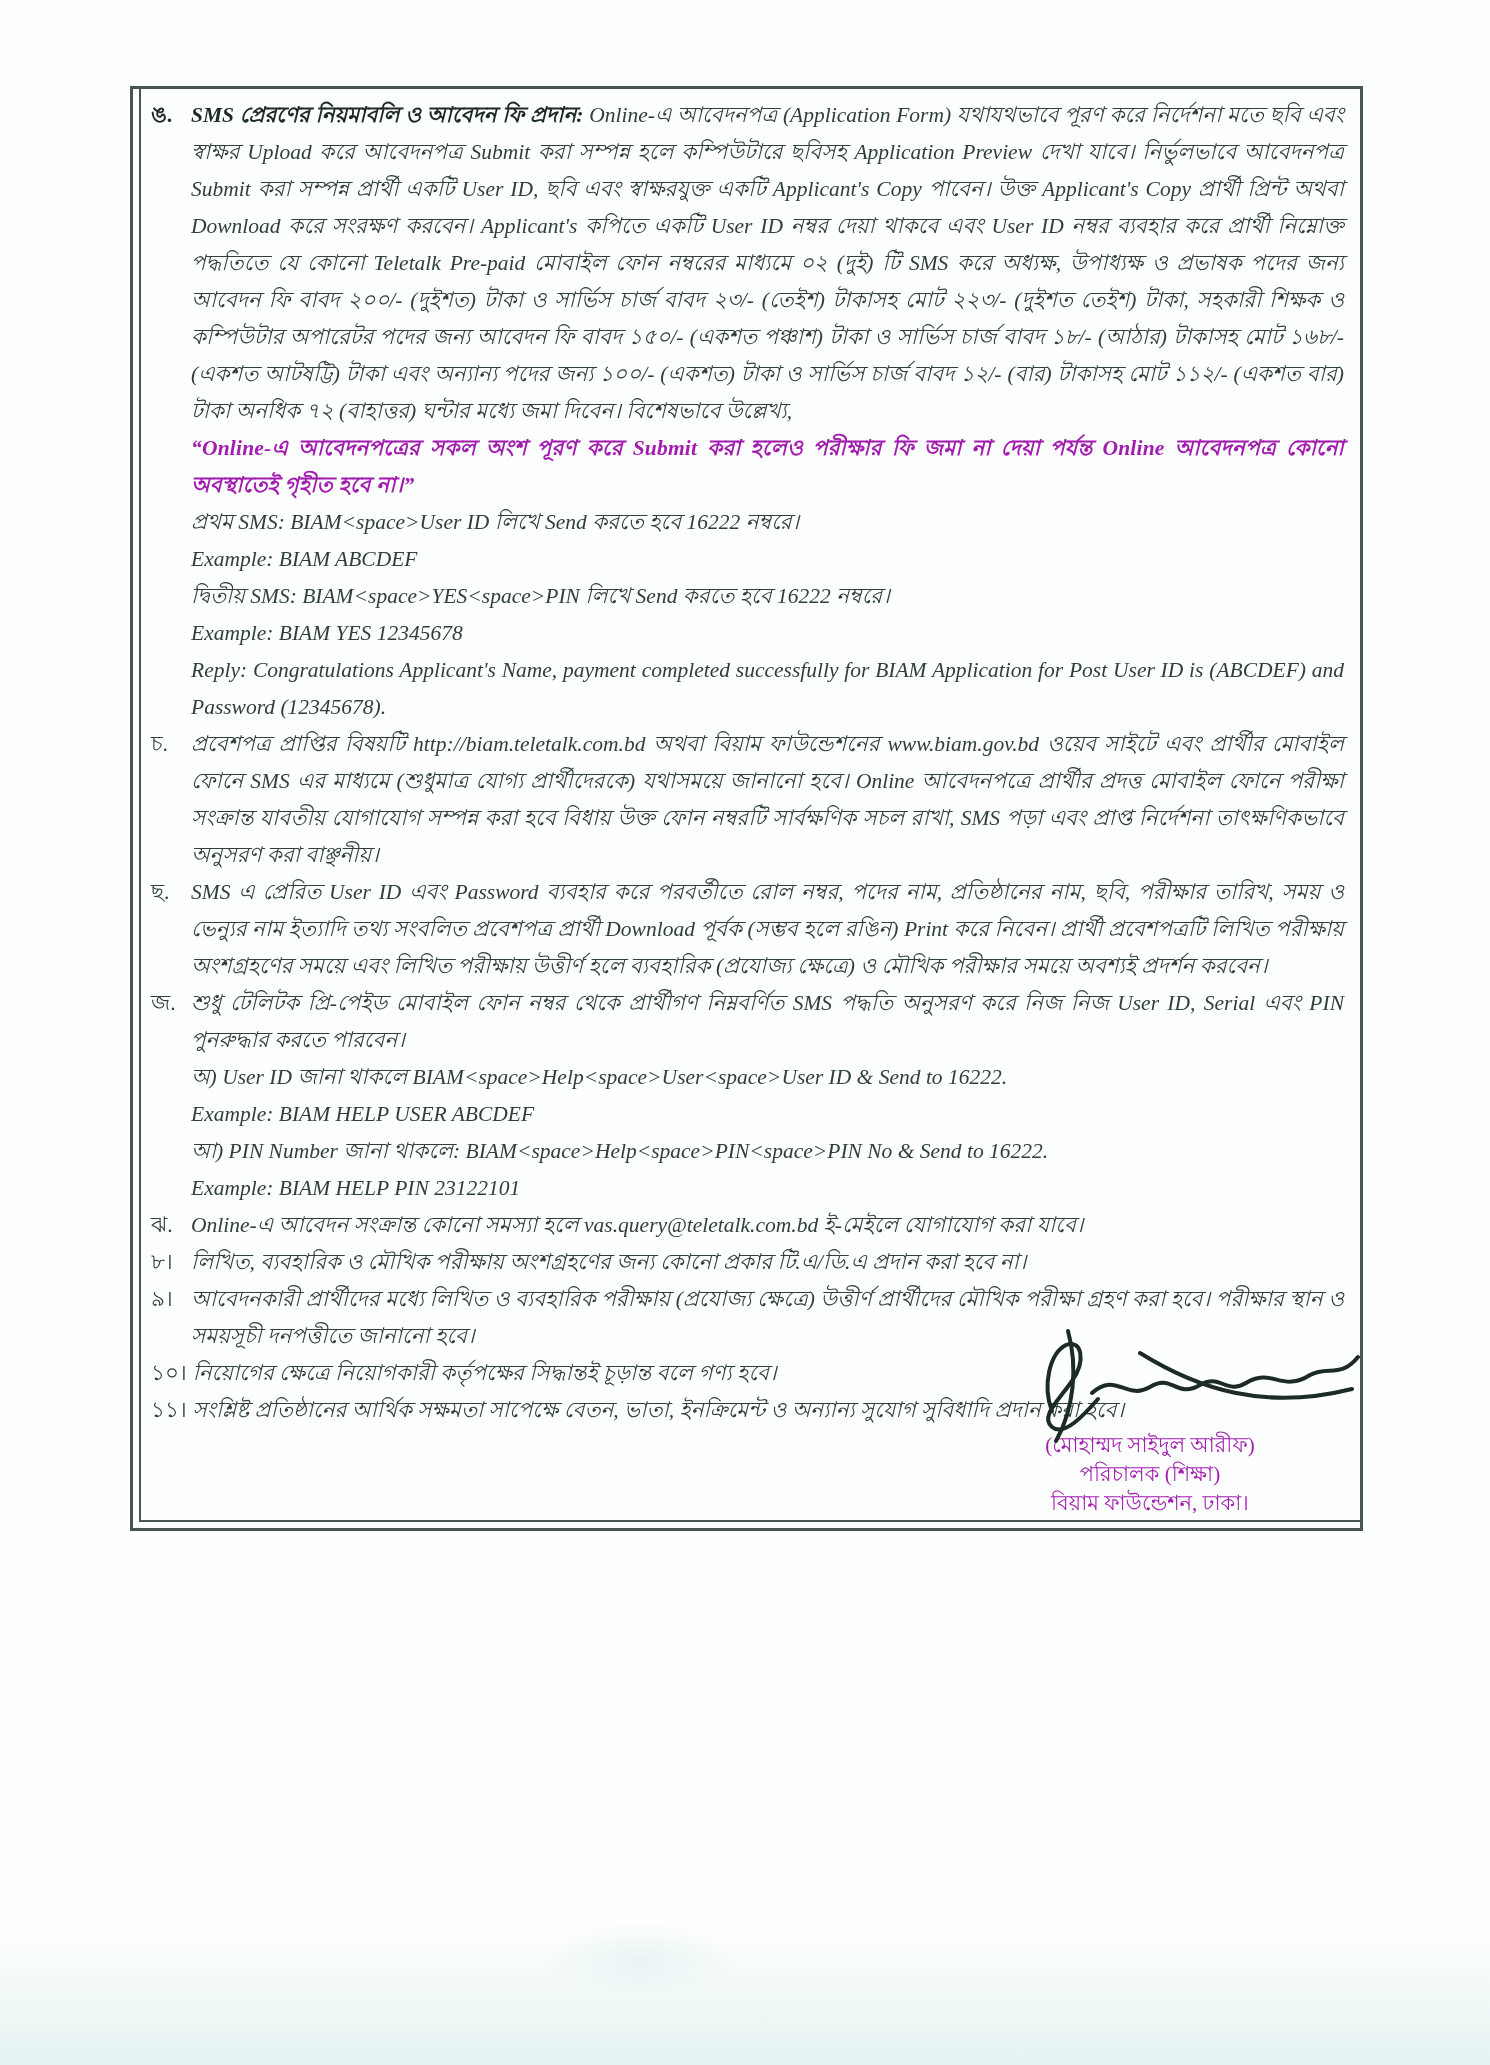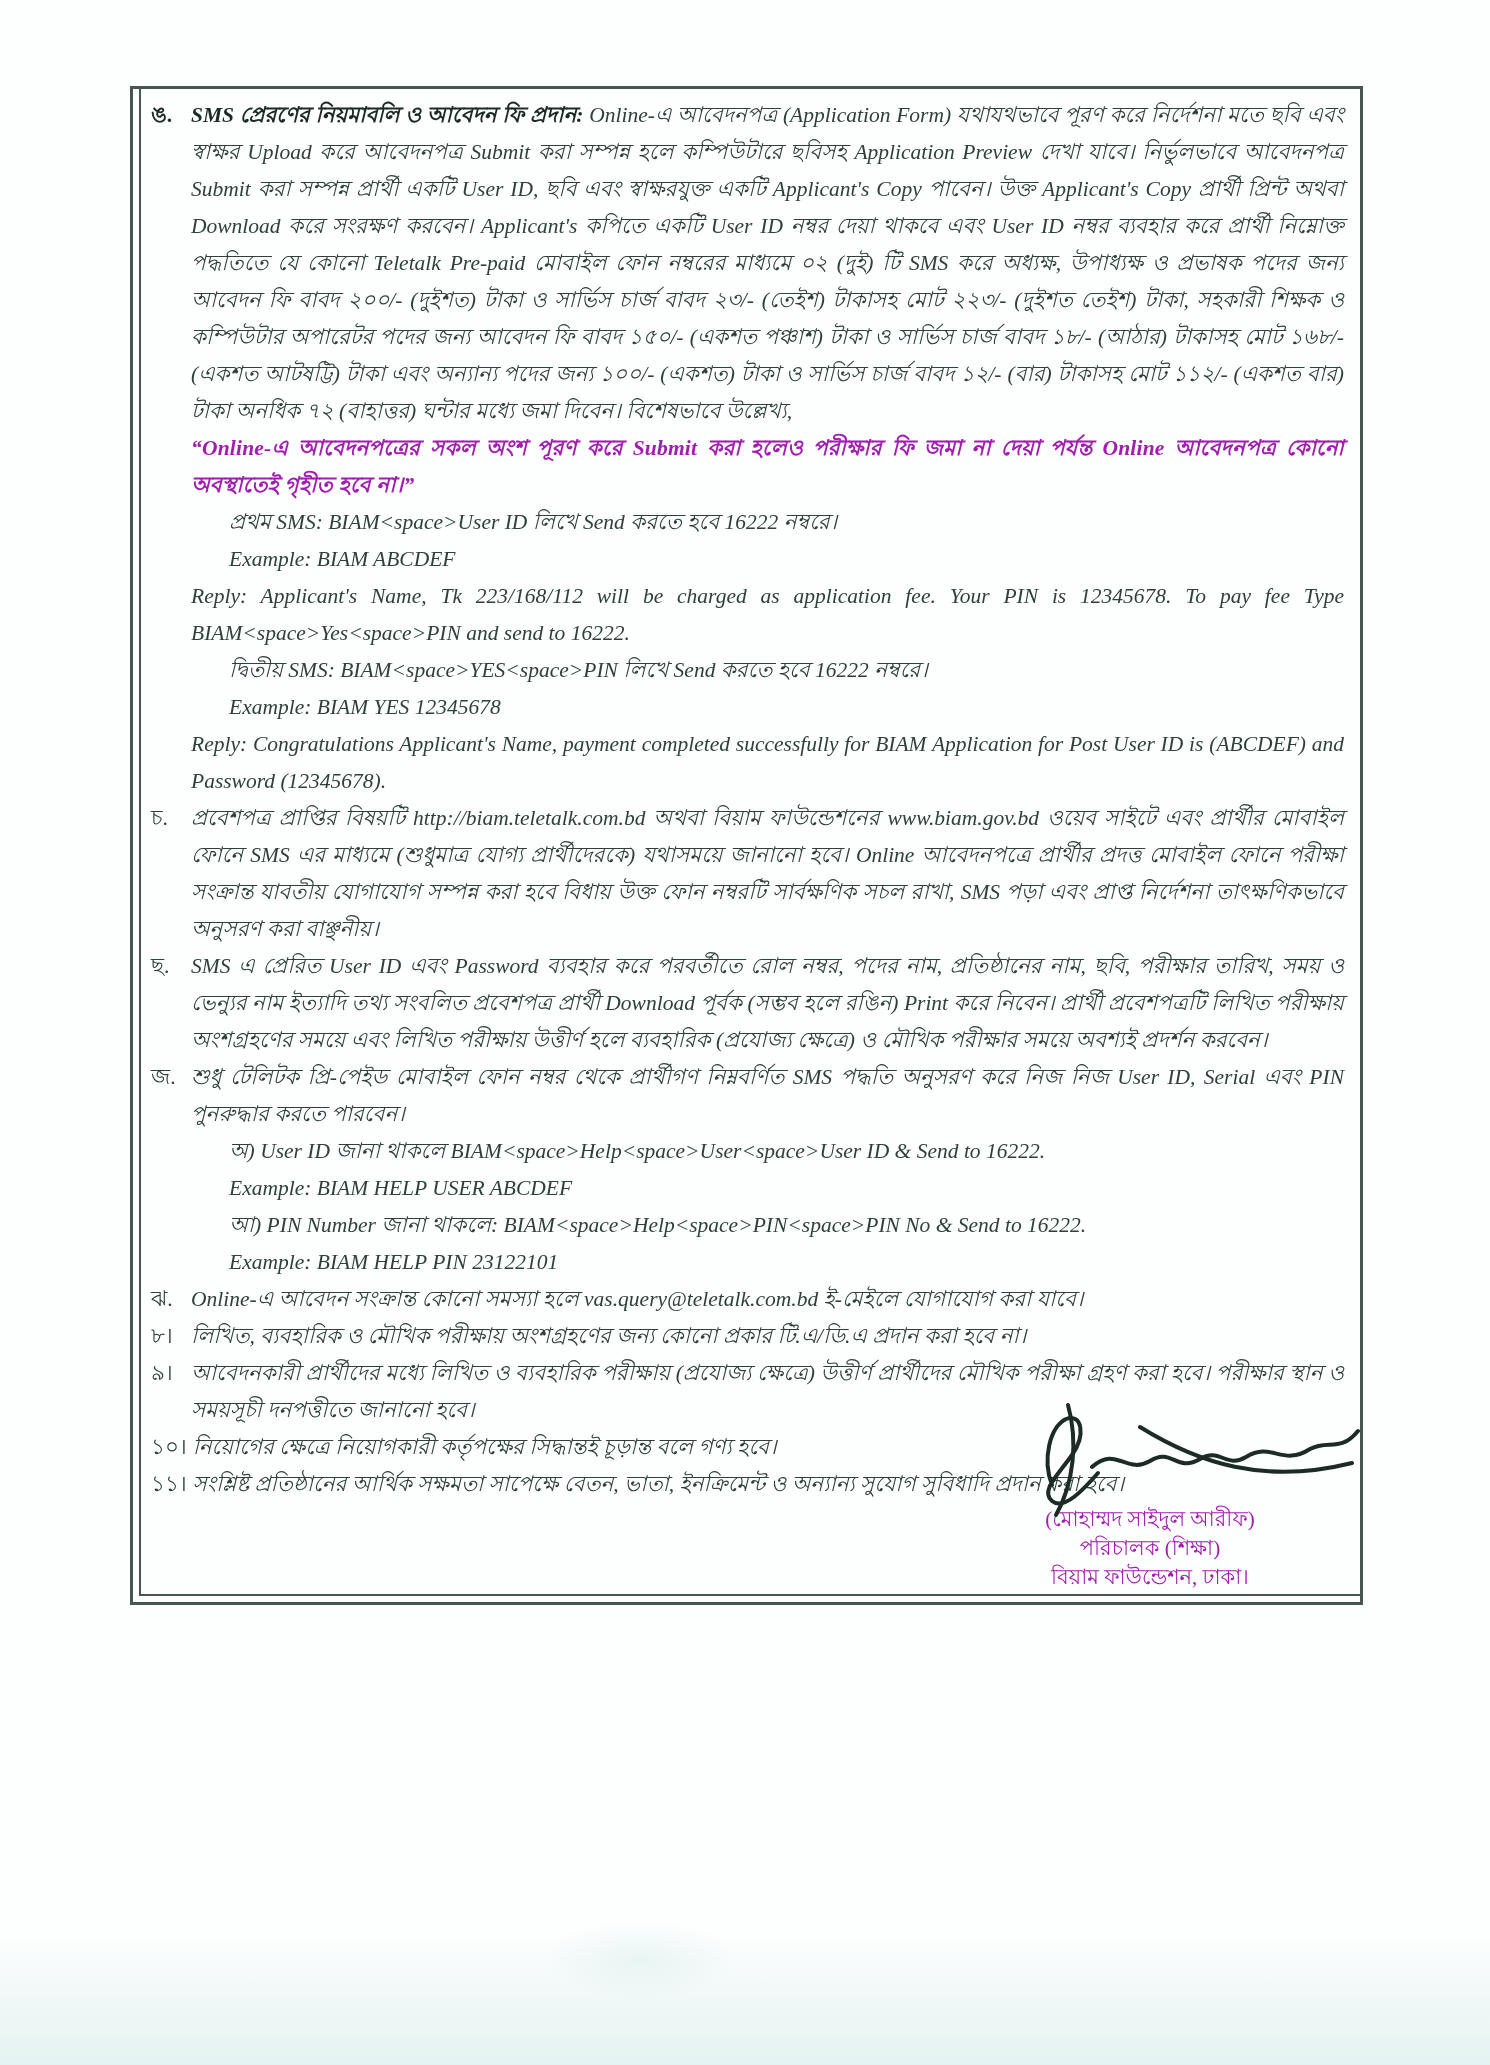--- a/index.html
+++ b/index.html
@@ -33,21 +33,21 @@
   }
   .doc-inner{padding:4px 16px 2px 18px;}
   .item{display:flex;align-items:flex-start;}
   .label{
     flex:0 0 auto;min-width:34px;padding-right:6px;white-space:nowrap;
     font-size:21.5px;line-height:37px;
   }
   .body{flex:1 1 auto;min-width:0;font-style:italic;}
   p{margin:0;}
   .para{font-size:21.5px;line-height:37px;text-align:justify;}
-  .line{font-size:21.5px;line-height:37px;margin-left:38px;}
+  .line{font-size:21.5px;line-height:37px;}
   .bold{font-weight:bold;color:#1b2a24;}
   .bold-note{font-weight:bold;color:#a21caf;letter-spacing:0.2px;}
   .heading{font-weight:bold;color:#1b2a24;}
   .sig-block{
     width:340px;margin:2px 24px 0 auto;position:relative;
     text-align:center;font-size:21px;line-height:29px;color:#a21caf;
   }
   .sig-svg{
     position:absolute;left:28px;top:-104px;width:360px;height:118px;
     pointer-events:none;
@@ -60,21 +60,20 @@
 <div class="doc-box">
   <div class="doc-inner">
 
     <div class="item">
       <span class="label bold">ঙ.</span>
       <div class="body">
         <p class="para"><b class="heading">SMS প্রেরণের নিয়মাবলি ও আবেদন ফি প্রদান:</b> <span>Online-এ আবেদনপত্র (Application Form) যথাযথভাবে পূরণ করে নির্দেশনা মতে ছবি এবং স্বাক্ষর Upload করে আবেদনপত্র Submit করা সম্পন্ন হলে কম্পিউটারে ছবিসহ Application Preview দেখা যাবে। নির্ভুলভাবে আবেদনপত্র Submit করা সম্পন্ন প্রার্থী একটি User ID, ছবি এবং স্বাক্ষরযুক্ত একটি Applicant's Copy পাবেন। উক্ত Applicant's Copy প্রার্থী প্রিন্ট অথবা Download করে সংরক্ষণ করবেন। Applicant's কপিতে একটি User ID নম্বর দেয়া থাকবে এবং User ID নম্বর ব্যবহার করে প্রার্থী নিম্নোক্ত পদ্ধতিতে যে কোনো Teletalk Pre-paid মোবাইল ফোন নম্বরের মাধ্যমে ০২ (দুই) টি SMS করে অধ্যক্ষ, উপাধ্যক্ষ ও প্রভাষক পদের জন্য আবেদন ফি বাবদ ২০০/- (দুইশত) টাকা ও সার্ভিস চার্জ বাবদ ২৩/- (তেইশ) টাকাসহ মোট ২২৩/- (দুইশত তেইশ) টাকা, সহকারী শিক্ষক ও কম্পিউটার অপারেটর পদের জন্য আবেদন ফি বাবদ ১৫০/- (একশত পঞ্চাশ) টাকা ও সার্ভিস চার্জ বাবদ ১৮/- (আঠার) টাকাসহ মোট ১৬৮/- (একশত আটষট্টি) টাকা এবং অন্যান্য পদের জন্য ১০০/- (একশত) টাকা ও সার্ভিস চার্জ বাবদ ১২/- (বার) টাকাসহ মোট ১১২/- (একশত বার) টাকা অনধিক ৭২ (বাহাত্তর) ঘন্টার মধ্যে জমা দিবেন। বিশেষভাবে উল্লেখ্য,</span></p>
         <p class="para bold-note">“Online-এ আবেদনপত্রের সকল অংশ পূরণ করে Submit করা হলেও পরীক্ষার ফি জমা না দেয়া পর্যন্ত Online আবেদনপত্র কোনো অবস্থাতেই গৃহীত হবে না।”</p>
         <p class="line">প্রথম SMS: BIAM&lt;space&gt;User ID লিখে Send করতে হবে 16222 নম্বরে।</p>
         <p class="line">Example: BIAM ABCDEF</p>
-        <p class="para">Reply: Applicant's Name, Tk 223/168/112 will be charged as application fee. Your PIN is 12345678. To pay fee Type BIAM&lt;space&gt;Yes&lt;space&gt;PIN and send to 16222.</p>
         <p class="line">দ্বিতীয় SMS: BIAM&lt;space&gt;YES&lt;space&gt;PIN লিখে Send করতে হবে 16222 নম্বরে।</p>
         <p class="line">Example: BIAM YES 12345678</p>
         <p class="para">Reply: Congratulations Applicant's Name, payment completed successfully for BIAM Application for Post User ID is (ABCDEF) and Password (12345678).</p>
       </div>
     </div>
 
     <div class="item">
       <span class="label">চ.</span>
       <div class="body">
         <p class="para">প্রবেশপত্র প্রাপ্তির বিষয়টি http://biam.teletalk.com.bd অথবা বিয়াম ফাউন্ডেশনের www.biam.gov.bd ওয়েব সাইটে এবং প্রার্থীর মোবাইল ফোনে SMS এর মাধ্যমে (শুধুমাত্র যোগ্য প্রার্থীদেরকে) যথাসময়ে জানানো হবে। Online আবেদনপত্রে প্রার্থীর প্রদত্ত মোবাইল ফোনে পরীক্ষা সংক্রান্ত যাবতীয় যোগাযোগ সম্পন্ন করা হবে বিধায় উক্ত ফোন নম্বরটি সার্বক্ষণিক সচল রাখা, SMS পড়া এবং প্রাপ্ত নির্দেশনা তাৎক্ষণিকভাবে অনুসরণ করা বাঞ্ছনীয়।</p>

